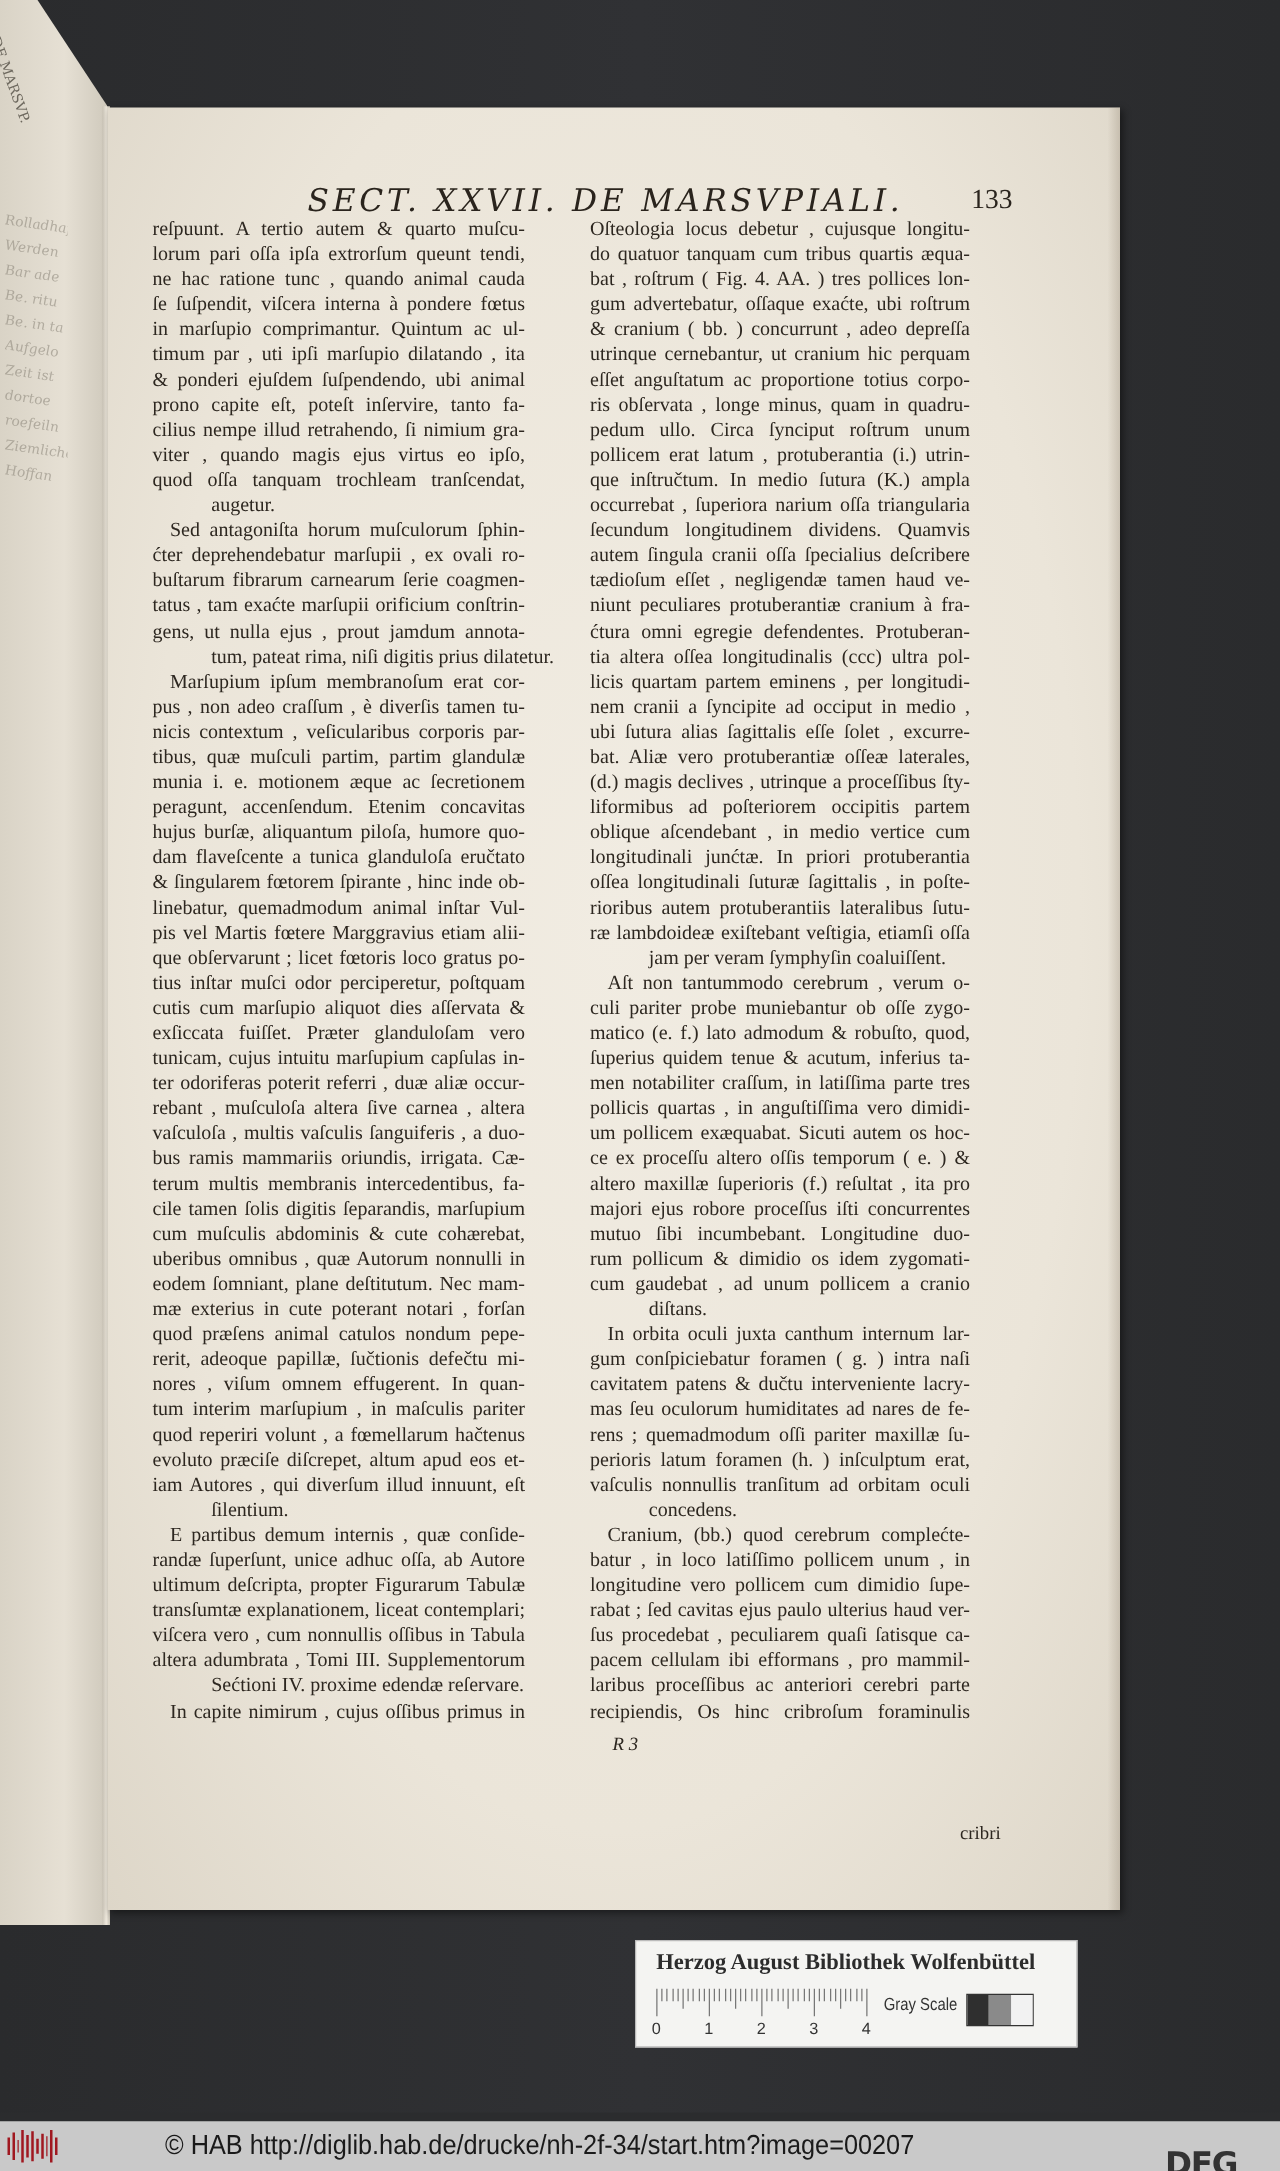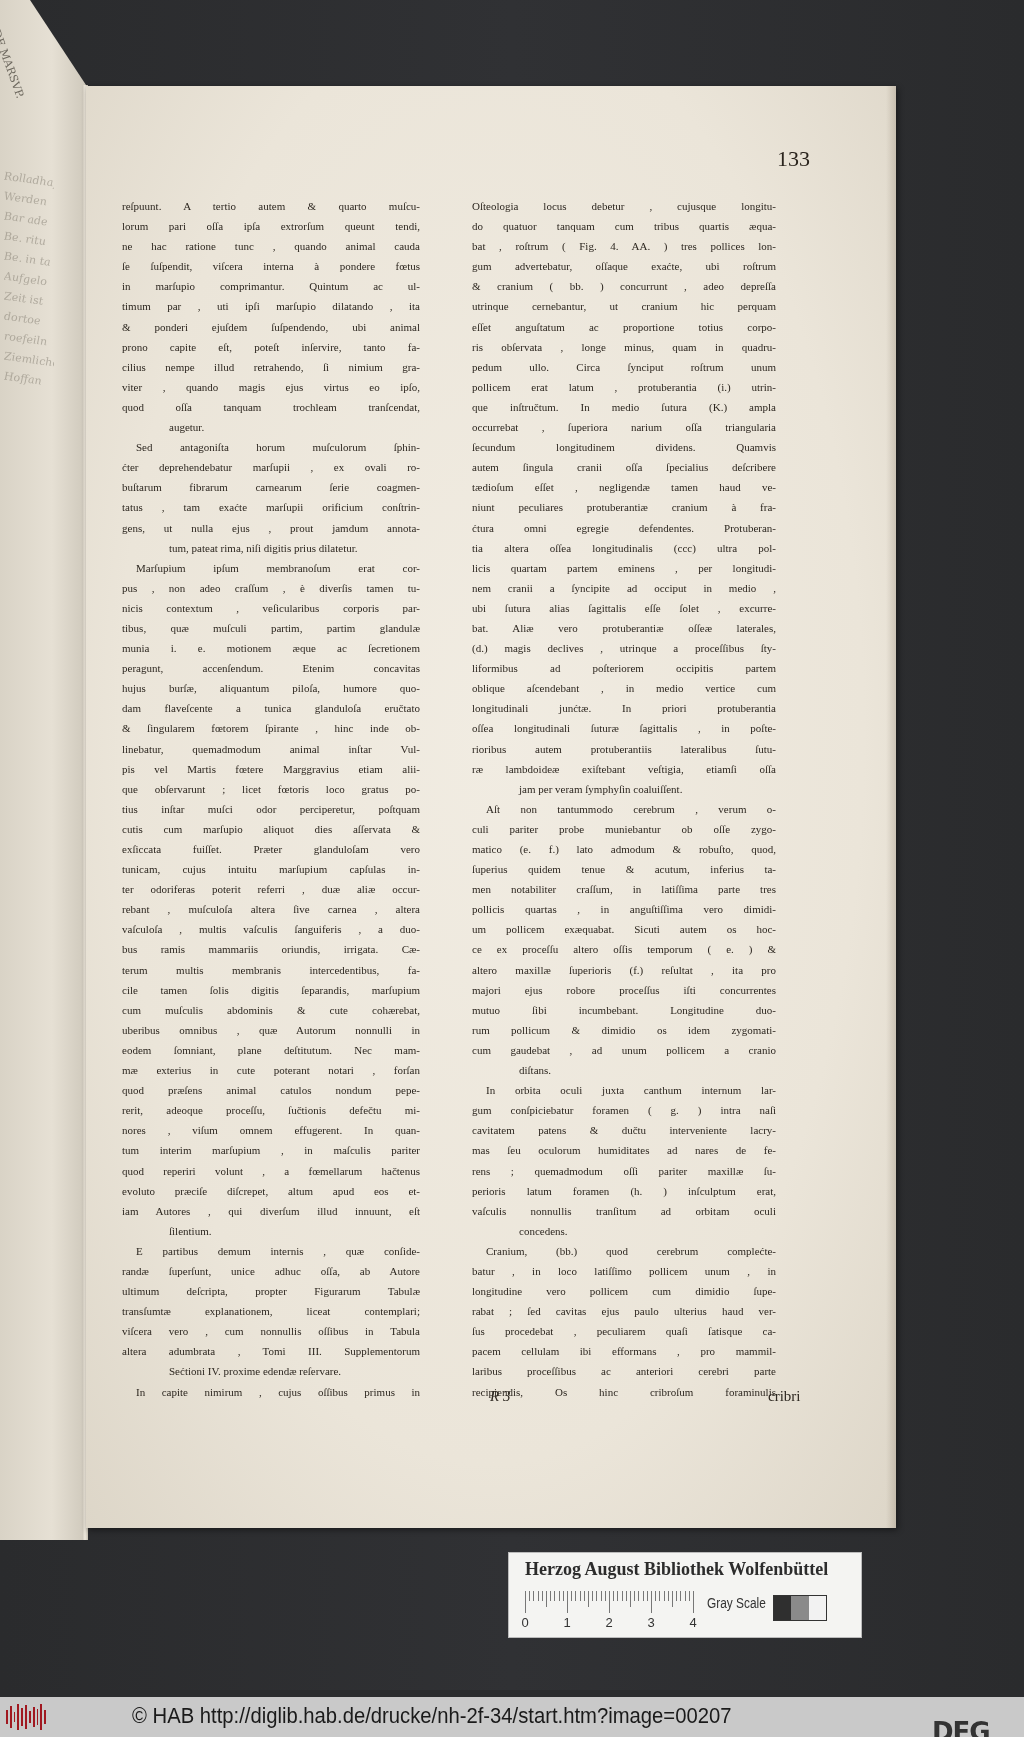--- a/index.html
+++ b/index.html
@@ -45,35 +45,35 @@
   .running-head {
     position:absolute; left:160px; top:60px; width:560px;
     font-style:italic; font-size:25px; letter-spacing:3px; color:#2a241d;
     font-family:"DejaVu Serif", serif;
   }
   .page-num {
     position:absolute; left:691px; top:60px; font-size:22px; color:#2a241d;
     font-family:"Liberation Serif", serif;
   }
   .col {
-    position:absolute; top:110px; width:298px;
-    font-family:"Liberation Serif", serif; font-size:11px; line-height:20.1px;
+    position:absolute; top:88px; width:298px;
+    font-family:"Liberation Serif", serif; font-size:16px; line-height:20.1px;
     color:#2d2720; text-align:justify;
   }
   .col.left { left:36px; }
   .col.right { left:386px; width:304px; }
   .line { display:block; white-space:nowrap; overflow:visible; text-align-last:justify; }
   .line.last { text-align-last:left;margin-left:47px; }
   .line.indent { padding-left:14px; }
   .catchword-sig {
     position:absolute; left:404px; top:1302px; font-family:"Liberation Serif", serif;
     font-size:15px; color:#2d2720; font-style:italic;
   }
   .catchword {
-    position:absolute; left:682px; top:1302px; font-family:"Liberation Serif", serif;
+    position:absolute; left:682px; top:1373px; font-family:"Liberation Serif", serif;
     font-size:15px; color:#2d2720;
   }
   
   .scale-card {
     position:absolute; left:508px; top:1552px; width:352px; height:84px;
     background:#f4f4f2; border:1px solid #bbb;
   }
   .scale-title {
     position:absolute; left:16px; top:6px; font-family:"Liberation Serif", serif;
     font-weight:bold; font-size:18px; color:#2c2c2c; white-space:nowrap;
@@ -122,20 +122,21 @@
       <div>Zeit ist</div>
       <div>dortoe</div>
       <div>roefeiln</div>
       <div>Ziemliche</div>
       <div>Hoffan</div>
     </div>
 </div>
 <div class="spine"></div>
 
 <div class="page">
+  <div class="running-head">SECT. XXVII. DE MARSVPIALI.</div>
   <div class="page-num">133</div>
 
   <div class="col left" id="col-left">
       <span class="line">reſpuunt.   A tertio autem &amp; quarto muſcu-</span>
       <span class="line">lorum pari oſſa ipſa extrorſum queunt tendi,</span>
       <span class="line">ne hac ratione tunc , quando animal cauda</span>
       <span class="line">ſe ſuſpendit, viſcera interna à pondere fœtus</span>
       <span class="line">in marſupio comprimantur.   Quintum ac ul-</span>
       <span class="line">timum par , uti ipſi marſupio dilatando , ita</span>
       <span class="line">&amp; ponderi ejuſdem ſuſpendendo, ubi animal</span>
@@ -170,21 +171,21 @@
       <span class="line">rebant ,  muſculoſa altera ſive carnea ,  altera</span>
       <span class="line">vaſculoſa ,  multis vaſculis ſanguiferis , a duo-</span>
       <span class="line">bus ramis mammariis oriundis, irrigata.   Cæ-</span>
       <span class="line">terum multis membranis intercedentibus, fa-</span>
       <span class="line">cile tamen ſolis digitis ſeparandis,  marſupium</span>
       <span class="line">cum muſculis abdominis &amp; cute cohærebat,</span>
       <span class="line">uberibus omnibus , quæ Autorum nonnulli in</span>
       <span class="line">eodem ſomniant, plane deſtitutum. Nec mam-</span>
       <span class="line">mæ exterius in cute poterant notari ,  forſan</span>
       <span class="line">quod præſens animal catulos nondum pepe-</span>
-      <span class="line">rerit, adeoque proceſſu, ſučtionis defečtu mi-</span>
+      <span class="line">rerit, adeoque papillæ, ſučtionis defečtu mi-</span>
       <span class="line">nores , viſum omnem effugerent.   In quan-</span>
       <span class="line">tum interim marſupium ,  in maſculis pariter</span>
       <span class="line">quod reperiri volunt , a fœmellarum hačtenus</span>
       <span class="line">evoluto præciſe diſcrepet, altum apud eos et-</span>
       <span class="line">iam Autores , qui diverſum illud innuunt, eſt</span>
       <span class="line last">ſilentium.</span>
       <span class="line indent">E partibus demum internis ,   quæ conſide-</span>
       <span class="line">randæ ſuperſunt, unice adhuc oſſa, ab Autore</span>
       <span class="line">ultimum deſcripta, propter Figurarum Tabulæ</span>
       <span class="line">transſumtæ explanationem, liceat contemplari;</span>

